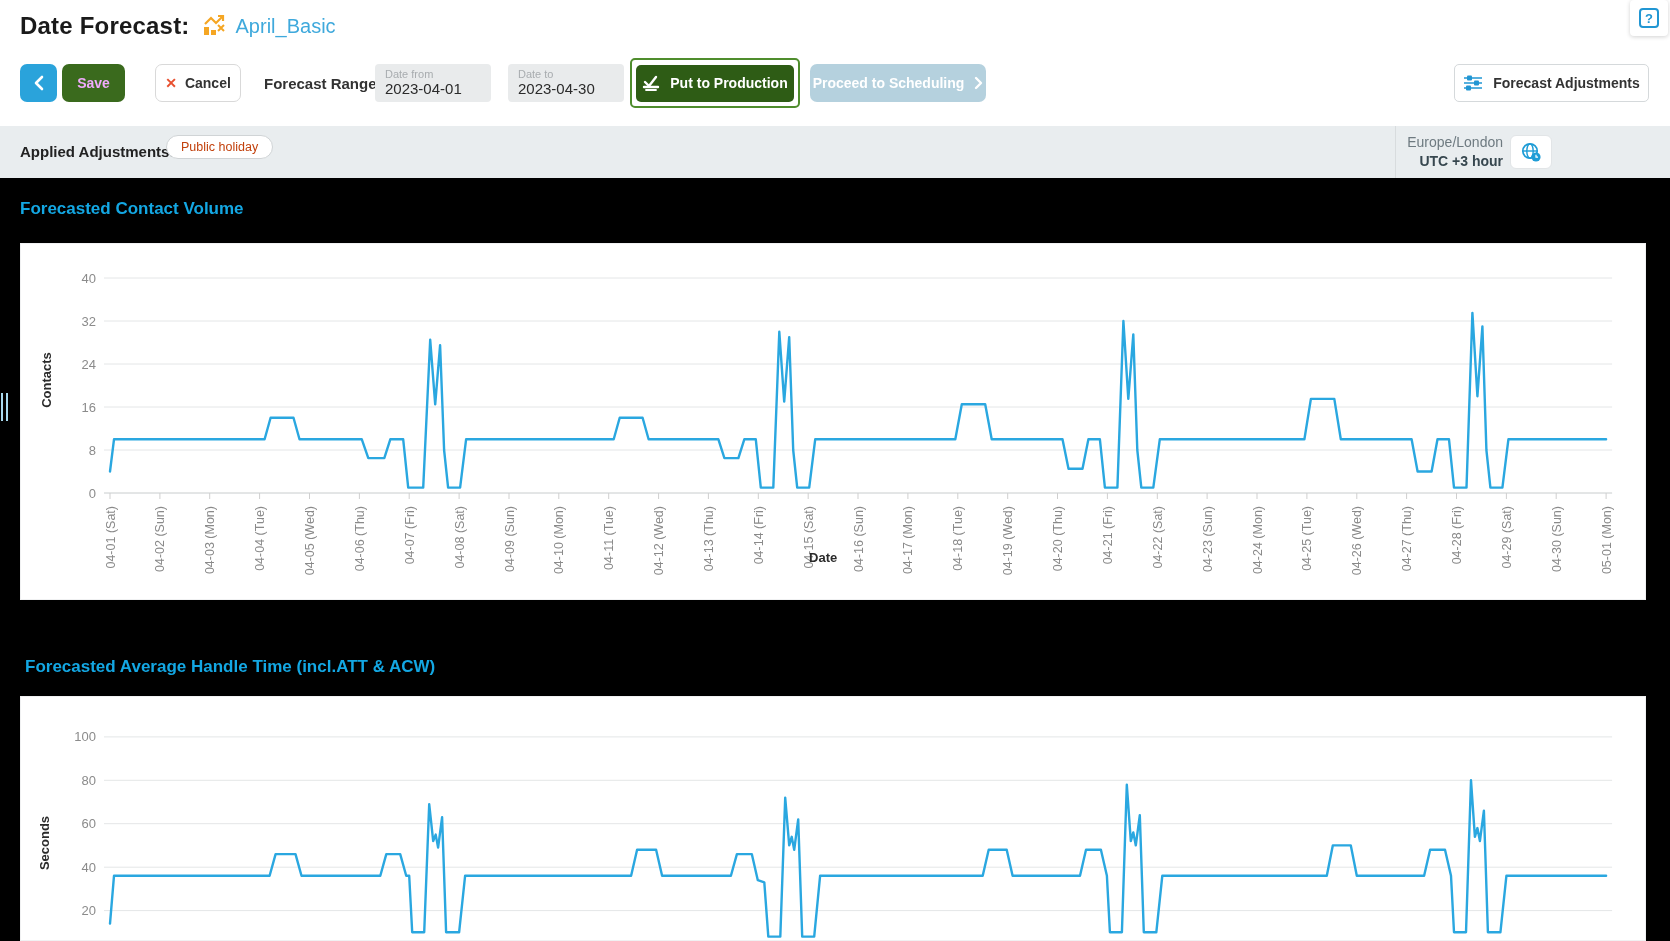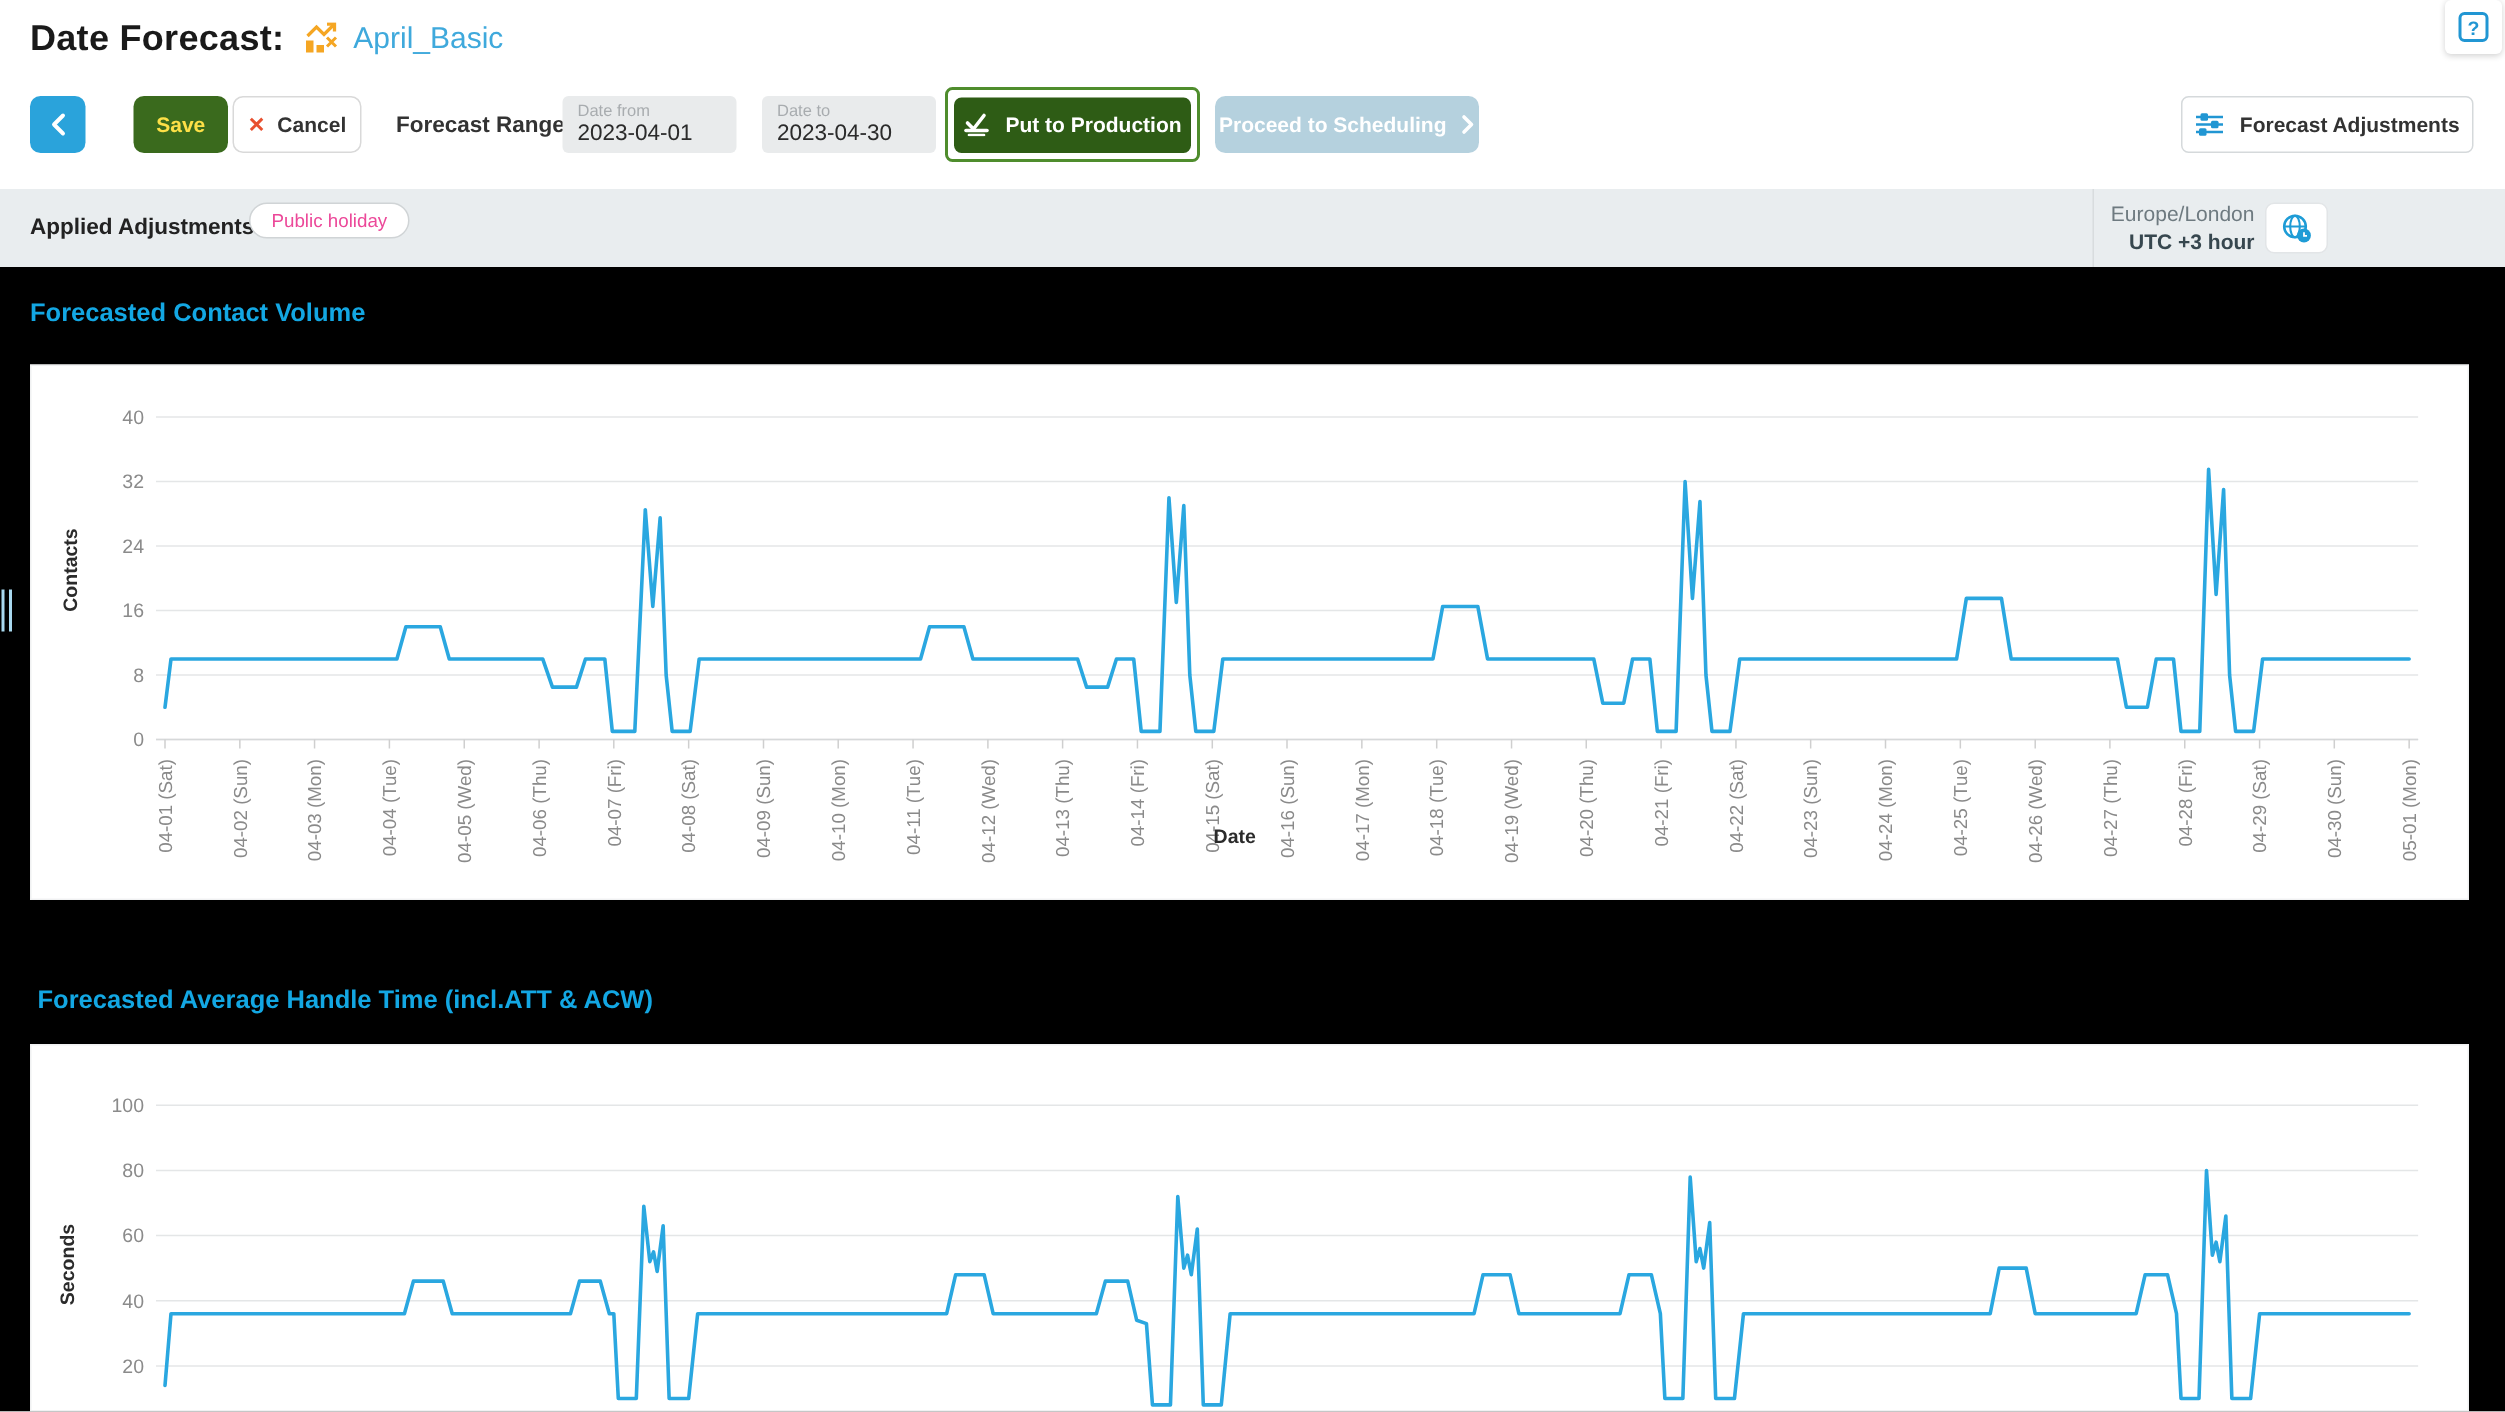--- a/index.html
+++ b/index.html
@@ -14,39 +14,39 @@
   .fc-name { margin-left:8px; font-size:20px; color:#3fa9dc; text-decoration:none; cursor:pointer; }
 
   .help-card { position:absolute; right:2px; top:0; width:38px; height:36px; background:#fff;
     border-radius:4px; box-shadow:0 1px 4px rgba(0,0,0,.18); display:flex; align-items:center; justify-content:center; cursor:pointer; }
 
   
   .tb-item { position:absolute; top:64px; height:38px; }
   .btn { border:none; border-radius:7px; font-family:inherit; font-size:14px; font-weight:bold; cursor:pointer;
     display:flex; align-items:center; justify-content:center; }
   .btn-back { left:20px; width:37px; background:#2aa3db; }
-  .btn-save { left:89px; width:63px; background:#3a6a1d; color:#fde047; }
+  .btn-save { left:62px; width:63px; background:#3a6a1d; color:#f0abfc; }
   .btn-cancel { left:155px; width:86px; background:#fff; border:1px solid #d9d9d9; color:#333; gap:8px; }
   .cancel-x { color:#e8502f; font-size:14px; font-weight:bold; }
   .range-label { left:264px; display:flex; align-items:center; font-size:15px; font-weight:bold; color:#333; }
   .date-field { background:#e9ebec; border-radius:4px; width:116px; padding:4px 10px 2px 10px; cursor:default; }
   .df-from { left:375px; } .df-to { left:508px; }
   .date-field .lbl { display:block; font-size:11px; color:#a8acaf; line-height:12px; }
   .date-field .val { display:block; font-size:15px; color:#2b2b2b; line-height:18px; }
   .prod-outer { left:630px; top:58px; height:50px; width:170px; border:2px solid #4f8d2d; border-radius:5px;
     display:flex; align-items:center; justify-content:center; position:absolute; }
   .btn-production { width:158px; height:37px; background:#2e5c15; color:#fff; gap:9px; border-radius:5px; }
   .btn-proceed { left:810px; width:176px; background:#b5d1de; color:#fff; gap:10px; cursor:default; }
   .btn-adjust { left:1454px; width:195px; background:#fff; border:1px solid #d5d9db; color:#333; gap:10px; border-radius:5px; }
 
   
   .applied-bar { position:absolute; left:0; top:126px; width:1670px; height:52px; background:#e9edef; }
   .ab-label { position:absolute; left:20px; top:17px; font-size:15px; font-weight:bold; color:#222; }
   .chip { position:absolute; left:166px; top:9px; background:#fff; border:1px solid #d0d4d6; border-radius:12px;
-    padding:4px 14px; font-size:12.5px; color:#ec4899; }
+    padding:4px 14px; font-size:12.5px; color:#c2410c; }
   .tz-divider { position:absolute; left:1395px; top:0; width:1px; height:52px; background:#d8dcde; }
   .tz-block { position:absolute; right:167px; top:7px; text-align:right; }
   .tz-name { font-size:14px; color:#6e7a80; line-height:19px; }
   .tz-utc { font-size:14px; font-weight:bold; color:#37474f; line-height:19px; }
   .globe-btn { position:absolute; right:118px; top:9px; width:42px; height:34px; background:#fff; border:1px solid #e2e5e7;
     border-radius:6px; display:flex; align-items:center; justify-content:center; cursor:pointer; }
 
   
   .content { position:absolute; left:0; top:178px; width:1670px; height:763px; background:#000000; }
   .sec-title { position:absolute; font-size:17px; font-weight:bold; color:#13a7e3; }

